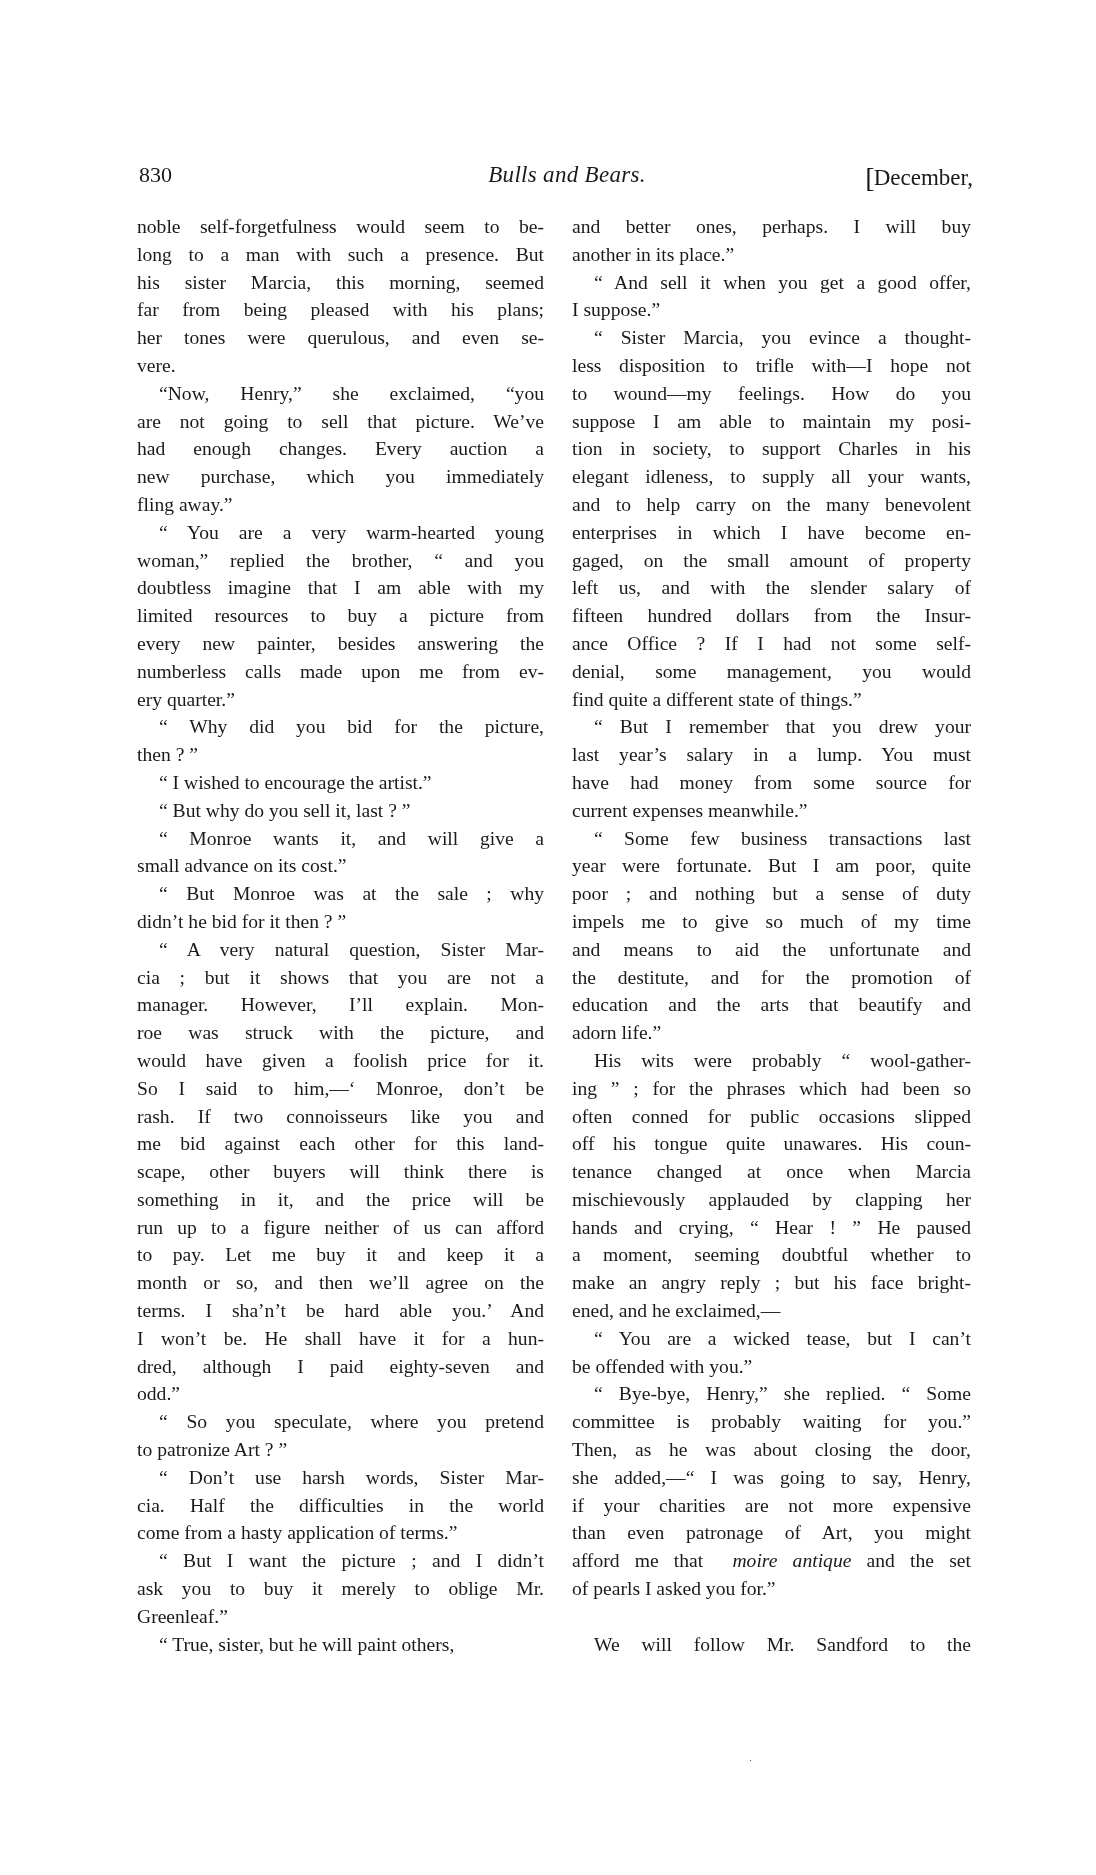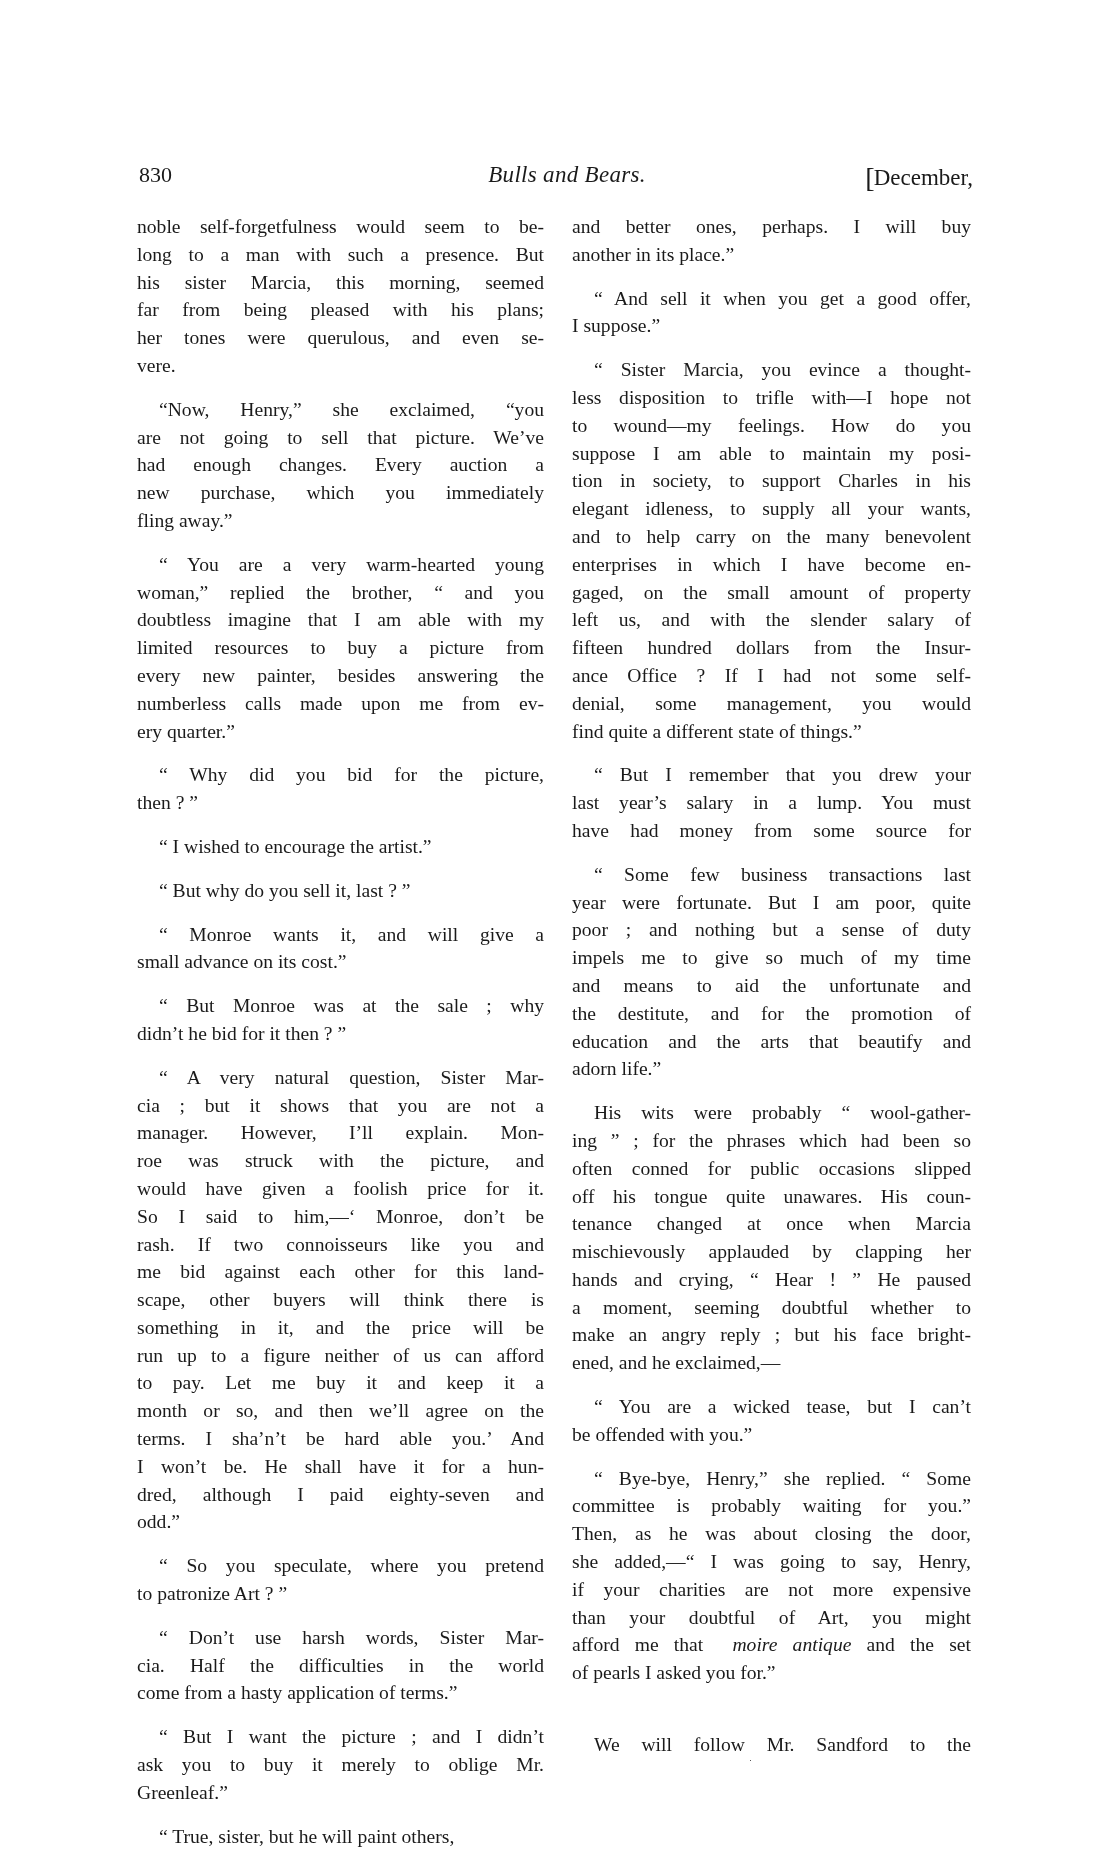--- a/index.html
+++ b/index.html
@@ -12,21 +12,21 @@
   .head-title { position: absolute; left: 12px; width: 100%; text-align: center; top: 2px;
                 font-style: italic; font-size: 23px; letter-spacing: 0.3px; }
   .head-date { position: absolute; right: 0; top: 0; font-size: 23px; }
   .head-date .bracket { font-size: 28px; position: relative; top: 2px; margin-right: -1px; }
   .column { position: absolute; top: 213px; }
   .col-left { left: 137px; width: 407px; }
   .col-right { left: 572px; width: 399px; }
   .line { display: block; height: 27.8px; line-height: 27.8px; font-size: 19.6px;
           white-space: nowrap; text-align: justify; text-align-last: justify; overflow: visible; }
   .line.last { text-align-last: left; }
-  .line.indent { padding-left: 22px; margin-top: 16px; }
+  .line.indent { padding-left: 22px; }
   .it { font-style: italic; margin-left: 14px; }
   .speck { position: absolute; left: 750px; top: 1760px; width: 1px; height: 1px; background: #555; }
 </style>
 </head>
 <body>
 
 <div class="page">
   <div class="running-head">
     <span class="folio">830</span>
     <span class="head-title">Bulls and Bears.</span>
@@ -102,20 +102,21 @@
       <div class="line">enterprises in which I have become en-</div>
       <div class="line">gaged, on the small amount of property</div>
       <div class="line">left us, and with the slender salary of</div>
       <div class="line">fifteen hundred dollars from the Insur-</div>
       <div class="line">ance Office ?  If I had not some self-</div>
       <div class="line">denial, some management, you would</div>
       <div class="line last">find quite a different state of things.”</div>
       <div class="line indent">“ But I remember that you drew your</div>
       <div class="line">last year’s salary in a lump.  You must</div>
       <div class="line">have had money from some source for</div>
+      <div class="line last">current expenses meanwhile.”</div>
       <div class="line indent">“ Some few business transactions last</div>
       <div class="line">year were fortunate.  But I am poor, quite</div>
       <div class="line">poor ; and nothing but a sense of duty</div>
       <div class="line">impels me to give so much of my time</div>
       <div class="line">and means to aid the unfortunate and</div>
       <div class="line">the destitute, and for the promotion of</div>
       <div class="line">education and the arts that beautify and</div>
       <div class="line last">adorn life.”</div>
       <div class="line indent">His wits were probably “ wool-gather-</div>
       <div class="line">ing ” ; for the phrases which had been so</div>
@@ -127,21 +128,21 @@
       <div class="line">a moment, seeming doubtful whether to</div>
       <div class="line">make an angry reply ; but his face bright-</div>
       <div class="line last">ened, and he exclaimed,—</div>
       <div class="line indent">“ You are a wicked tease, but I can’t</div>
       <div class="line last">be offended with you.”</div>
       <div class="line indent">“ Bye-bye, Henry,” she replied.  “ Some</div>
       <div class="line">committee is probably waiting for you.”</div>
       <div class="line">Then, as he was about closing the door,</div>
       <div class="line">she added,—“ I was going to say, Henry,</div>
       <div class="line">if your charities are not more expensive</div>
-      <div class="line">than your doubtful of Art, you might</div>
+      <div class="line">than even patronage of Art, you might</div>
       <div class="line"><span>afford me that </span><span class="it">moire antique</span><span> and the set</span></div>
       <div class="line last">of pearls I asked you for.”</div>
       <div class="line last">&nbsp;</div>
       <div class="line indent">We will follow Mr. Sandford to the</div>
     </div>
 
   <div class="speck"></div>
 </div>
 
 </body></html>

